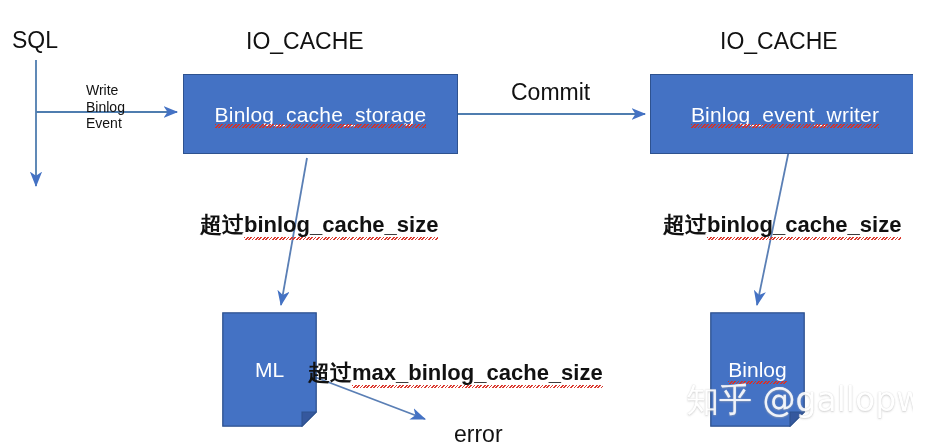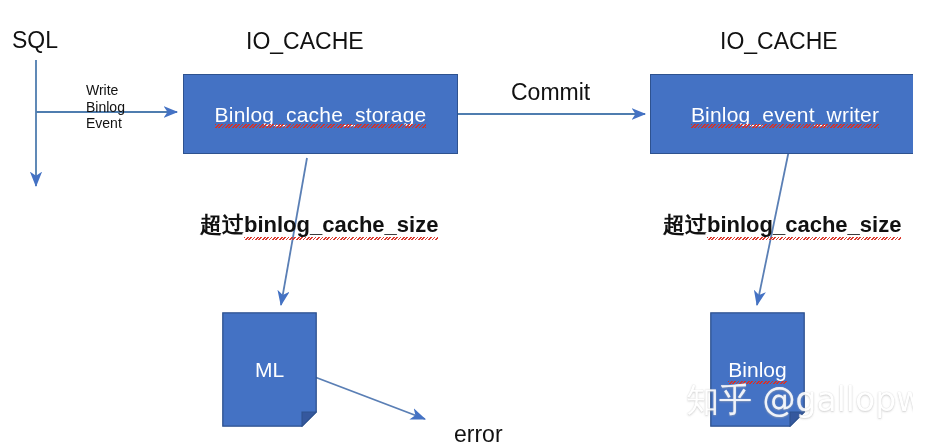--- a/index.html
+++ b/index.html
@@ -205,18 +205,21 @@
   </div>
 
   <div class="annot" style="left:200px; top:210px;">
     <span class="cjk">超过</span><span class="squiggle thin">binlog_cache_size</span>
   </div>
 
   <div class="annot" style="left:663px; top:210px;">
     <span class="cjk">超过</span><span class="squiggle thin">binlog_cache_size</span>
   </div>
 
+  <div class="annot" style="left:308px; top:358px;">
+    <span class="cjk">超过</span><span class="squiggle thin">max_binlog_cache_size</span>
+  </div>
 
   <div class="watermark" style="left:686px; top:378px;">
     <span>知乎</span><span>&nbsp;</span><span>@gallopwei</span>
   </div>
 
 </div>
 
 </body></html>

